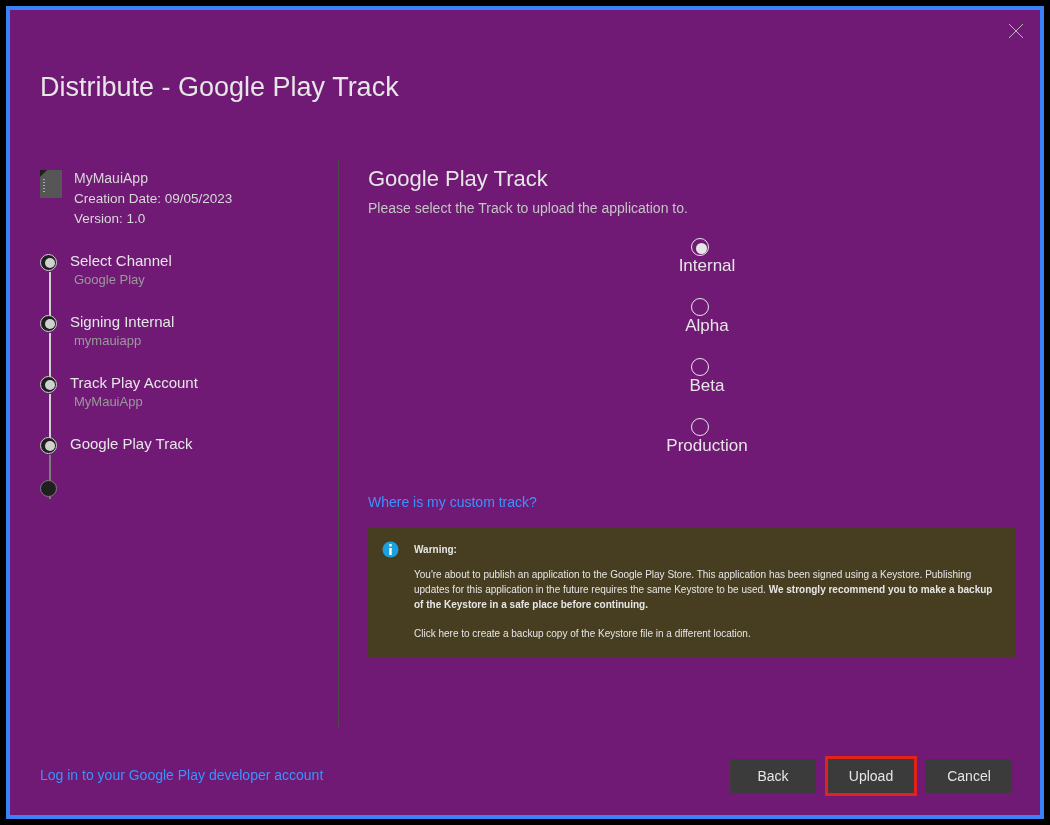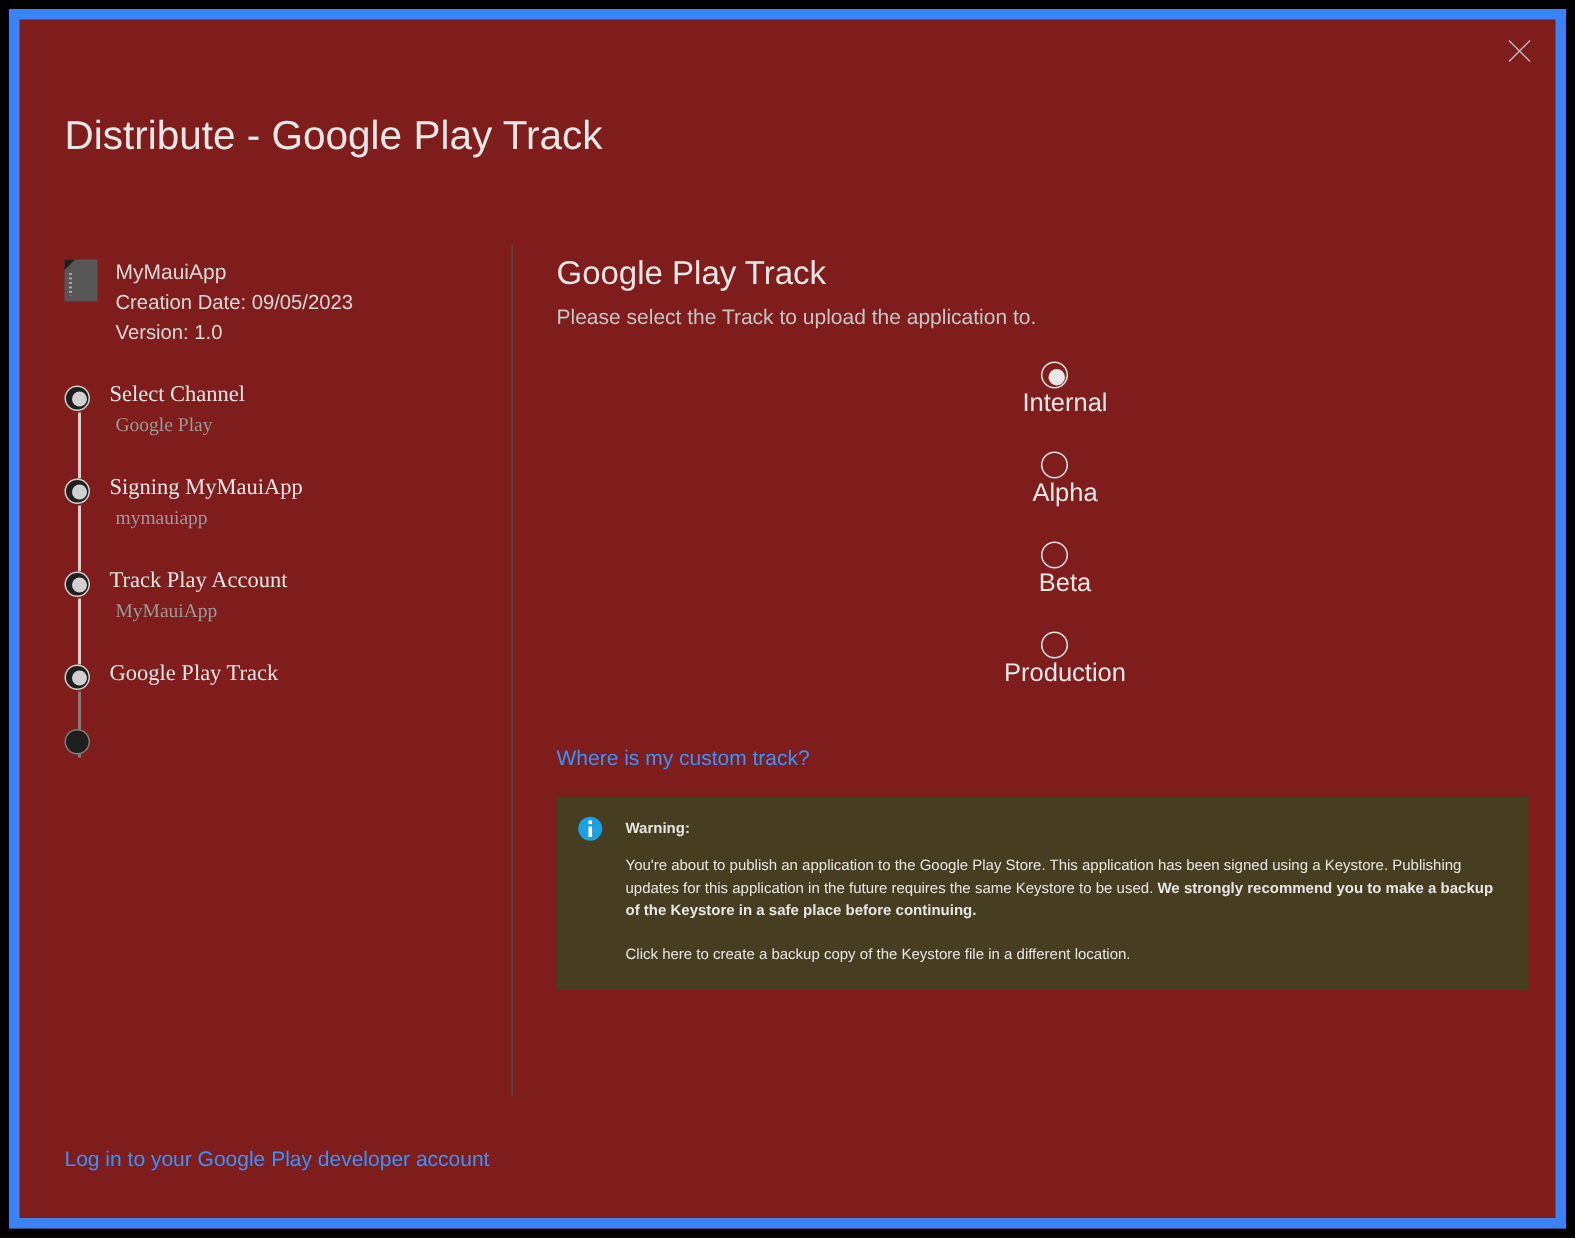--- a/index.html
+++ b/index.html
@@ -8,22 +8,22 @@
     width: 1050px; height: 825px;
     background: #000;
     font-family: "Segoe UI", Arial, sans-serif;
     color: #ccc;
     overflow: hidden;
   }
   .window {
     position: absolute;
     top: 6px; left: 6px;
     width: 1038px; height: 813px;
-    background: #7f1d1d;
-    border: 7px solid #3b82f6;
+    background: #701a75;
+    border: 4px solid #3b82f6;
   }
   .close-btn {
     position: absolute;
     top: 12px; right: 15px;
     width: 18px; height: 18px;
     cursor: pointer;
   }
   .close-btn svg { display:block; }
   .title {
     position: absolute;
@@ -75,21 +75,21 @@
   }
   .pkg-icon .dots {
     position: absolute;
     left: 3px; top: 9px;
     width: 2px; height: 15px;
     background-image: linear-gradient(#adadad 50%, transparent 50%);
     background-size: 2px 3px;
   }
   .app-details-text { font-size: 13.5px; line-height: 1.5; color: #d8d8d8; }
   .app-name { font-size: 14px; }
-  .steps { margin-top: 4px; font-family: Liberation Serif, serif; }
+  .steps { margin-top: 4px; }
   .step {
     position: relative;
     padding-left: 30px;
     margin-bottom: 26px;
   }
   .step .dot {
     position: absolute;
     left: 0; top: 2px;
     width: 17px; height: 17px;
     border: 1.5px solid #d0d0d0;
@@ -231,21 +231,21 @@
     <div class="steps">
       <div class="step done">
         <div class="dot"></div>
         <div class="connector"></div>
         <div class="label">Select Channel</div>
         <div class="sub">Google Play</div>
       </div>
       <div class="step done">
         <div class="dot"></div>
         <div class="connector"></div>
-        <div class="label">Signing MyMauiApp</div>
+        <div class="label">Signing Internal</div>
         <div class="sub">mymauiapp</div>
       </div>
       <div class="step done">
         <div class="dot"></div>
         <div class="connector"></div>
         <div class="label">Track Play Account</div>
         <div class="sub">MyMauiApp</div>
       </div>
       <div class="step done to-future">
         <div class="dot"></div>
@@ -291,14 +291,19 @@
           <rect x="7.3" y="3" width="2.4" height="2.4" fill="#fff"></rect>
         </svg>
       </div>
       <div class="warning-title">Warning:</div>
       <p><span>You're about to publish an application to the Google Play Store. This application has been signed using a Keystore. Publishing updates for this application in the future requires the same Keystore to be used. </span><strong>We strongly recommend you to make a backup of the Keystore in a safe place before continuing.</strong></p>
       <p style="margin-bottom:0;">Click here to create a backup copy of the Keystore file in a different location.</p>
     </div>
   </div>
 
   <div class="footer-link">Log in to your Google Play developer account</div>
+  <div class="buttons">
+    <button class="btn">Back</button>
+    <button class="btn highlight">Upload</button>
+    <button class="btn">Cancel</button>
+  </div>
 
 </div>
 
 </body></html>

